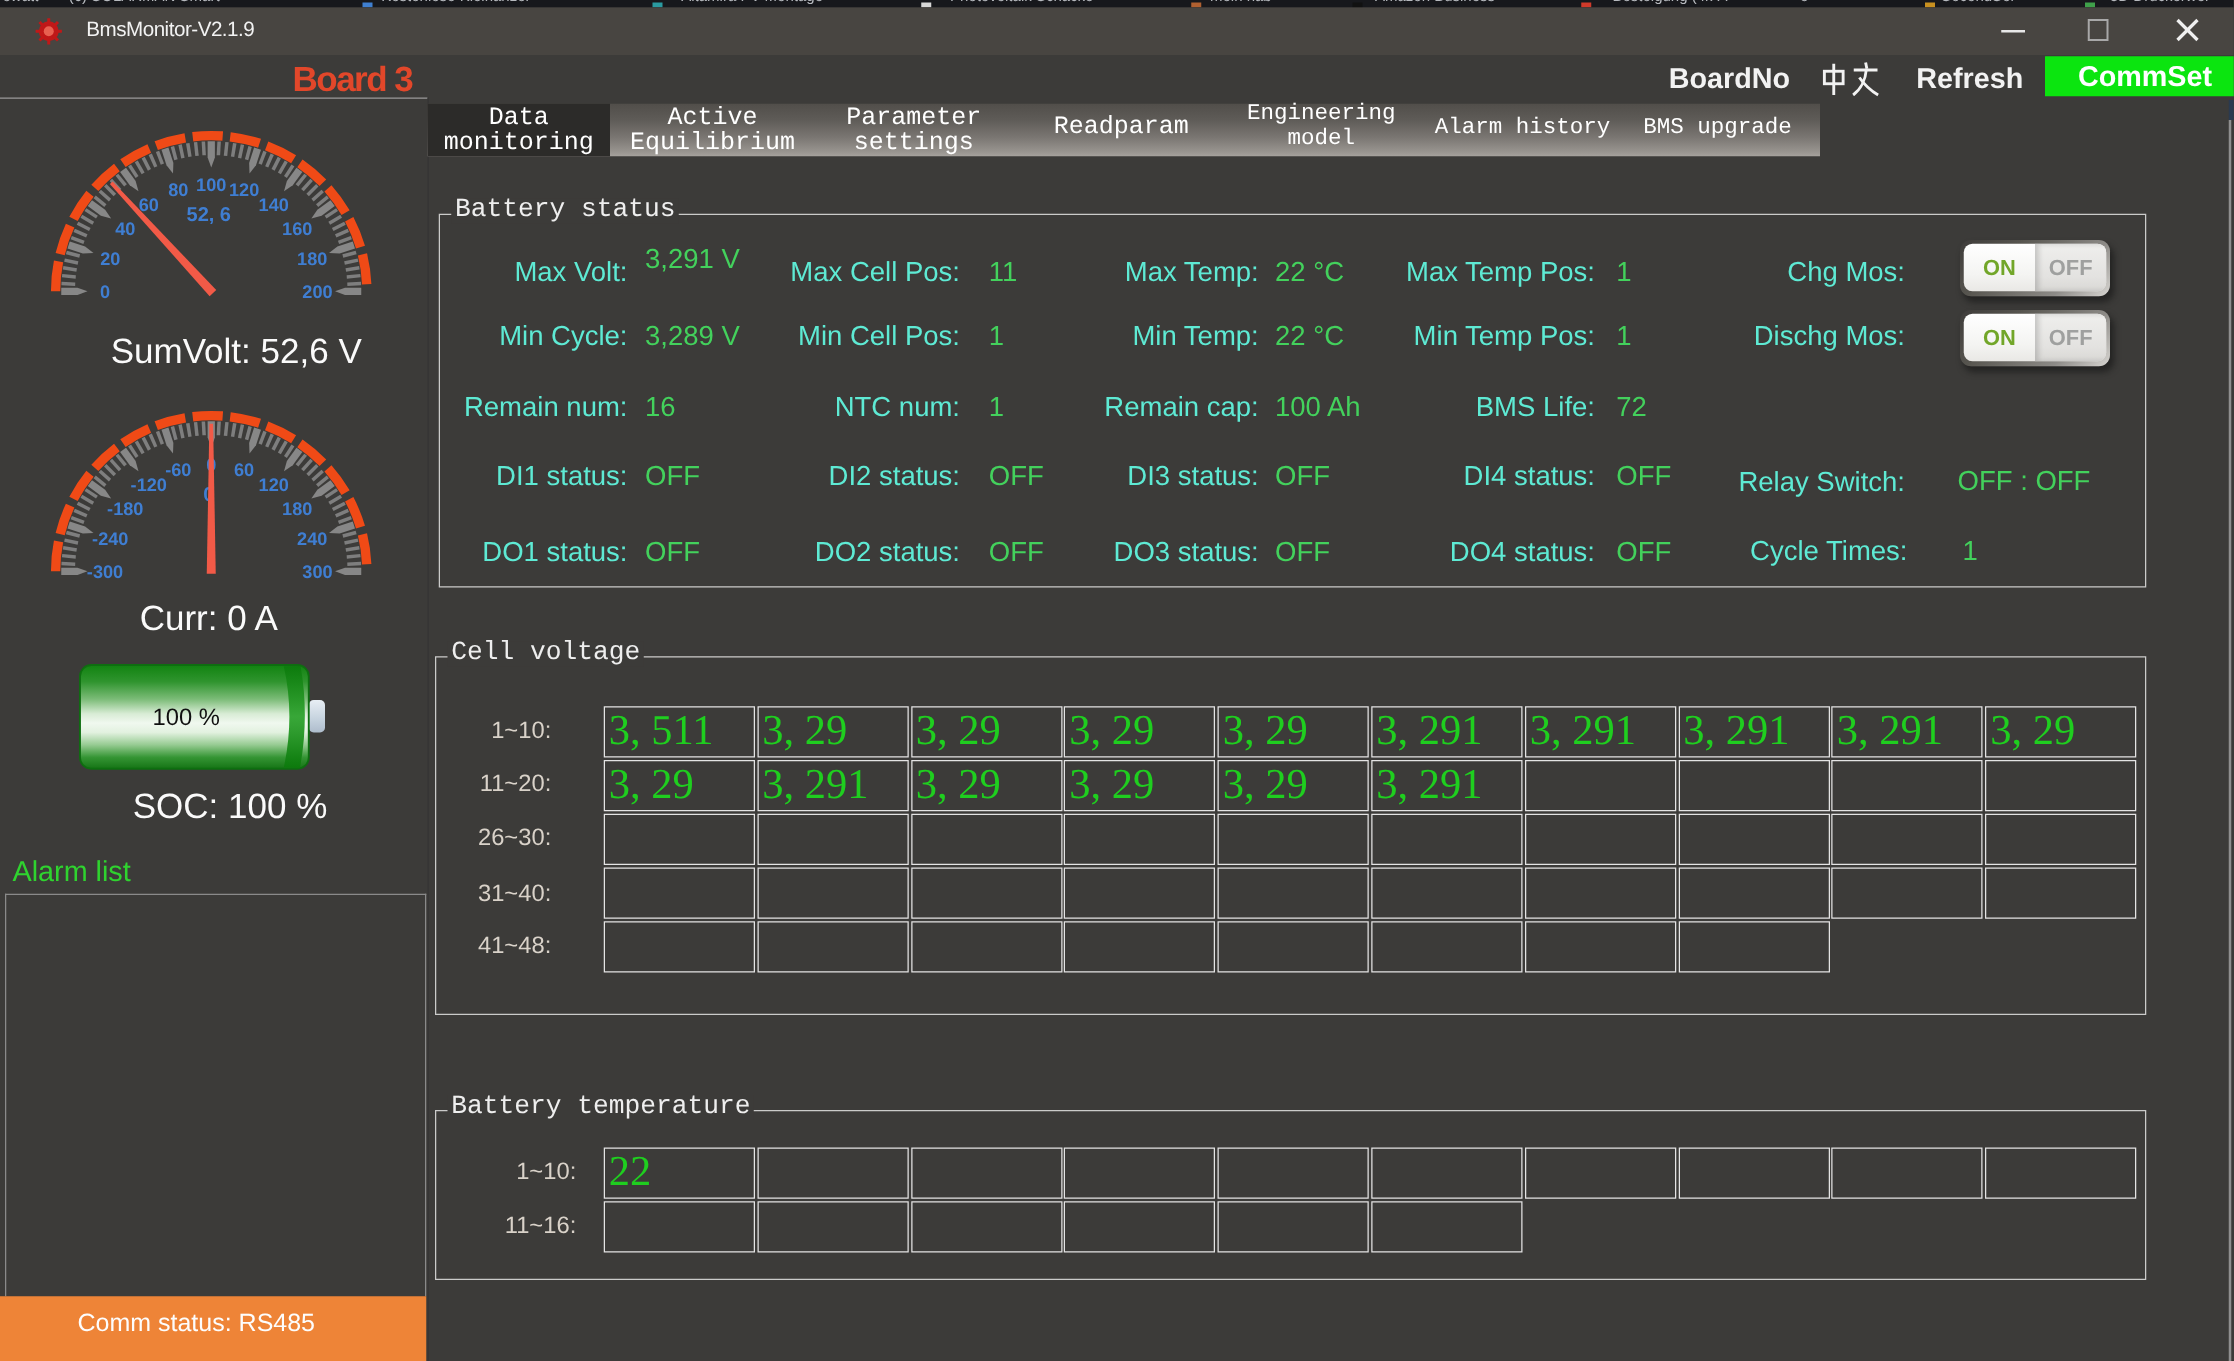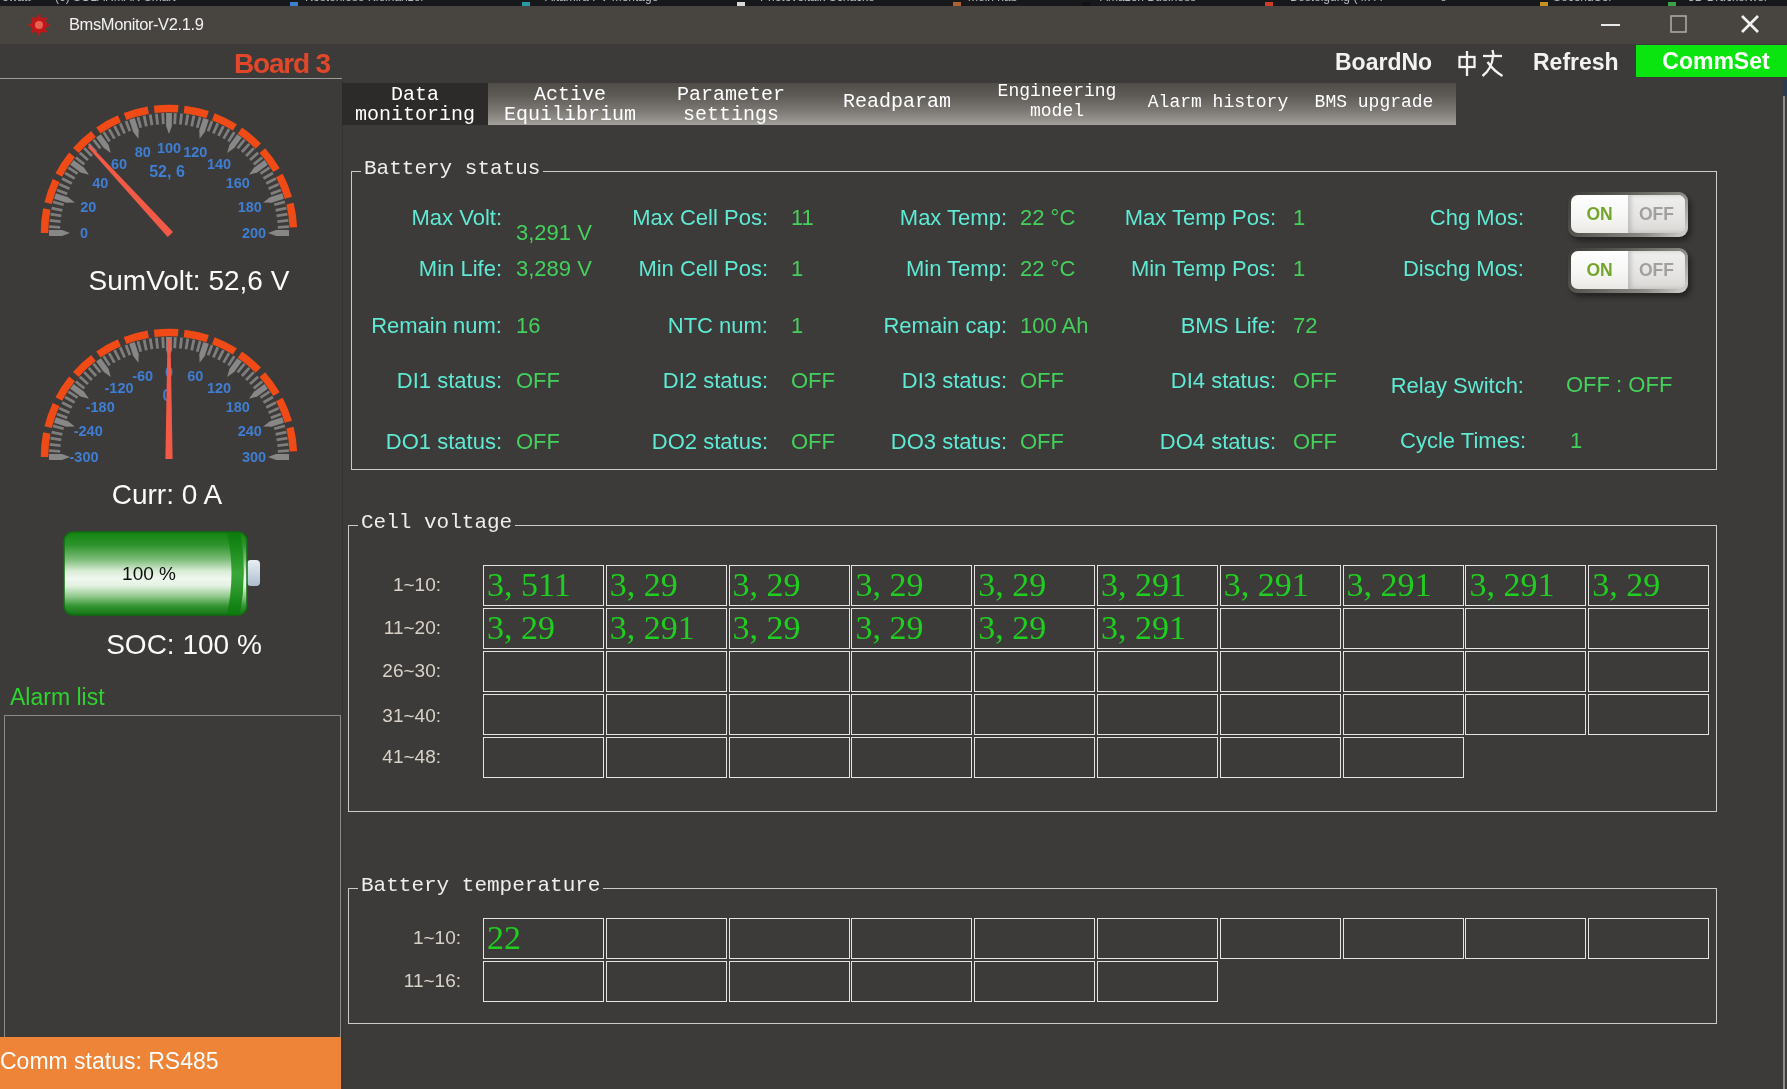--- a/index.html
+++ b/index.html
@@ -283,21 +283,21 @@
   </defs>
   <rect x="187" y="32" width="13" height="26" rx="4" fill="url(#term)"></rect>
   <rect x="4" y="4" width="183" height="83" rx="9" fill="url(#batg)" stroke="#0e6e10" stroke-width="1.5"></rect>
   <path d="M 167 5 q 9 40 0 81 l 13 0.3 q 7.5 -41 0.5 -81.6 z" fill="url(#batr)" opacity="0.95"></path>
   <text x="89" y="52" fill="#101010" font-size="19" text-anchor="middle" font-family="Liberation Sans, sans-serif">100 %</text>
 </svg>
 <div class="biglab" style="left:34px;top:629px;width:300px">SOC: 100 %</div>
 <div class="abs" style="left:10px;top:684px;font-size:23px;color:#2fd32f">Alarm list</div>
 <div class="abs" style="left:4px;top:715px;width:337px;height:322px;border:1px solid #8a8a8a;border-bottom:none"></div>
 <div class="abs" style="left:0;top:1037px;width:341px;height:52px;background:#ee8437"></div>
-<div class="abs" style="left:0;top:1048px;width:314px;text-align:left;font-size:23px;color:#fdfdfd">Comm status: RS485</div>
+<div class="abs" style="left:0;top:1048px;width:314px;text-align:center;font-size:20px;color:#fdfdfd">Comm status: RS485</div>
 <div class="tabbar"></div>
 <div class="tabsel"></div>
 <div class="tabt" style="left:315px;top:85px;width:200px;font-size:20px">
     <div>Data</div>
     <div>monitoring</div>
   </div>
 <div class="tabt" style="left:470px;top:85px;width:200px;font-size:20px">
     <div>Active</div>
     <div>Equilibrium</div>
   </div>
@@ -308,28 +308,28 @@
 <div class="tabt" style="left:797px;top:92px;width:200px;font-size:20px">Readparam</div>
 <div class="tabt" style="left:957px;top:81px;width:200px;font-size:18px">
     <div>Engineering</div>
     <div>model</div>
   </div>
 <div class="tabt" style="left:1118px;top:92px;width:200px;font-size:18px">Alarm history</div>
 <div class="tabt" style="left:1274px;top:92px;width:200px;font-size:18px">BMS upgrade</div>
 <div class="gbox" style="left:351px;top:171px;width:1366px;height:299px"></div>
 <div class="gtitle" style="left:361px;top:159px">Battery status</div>
 <div class="slab" style="right:1285px;top:205px">Max Volt:</div>
-<div class="sval" style="left:516px;top:220px">3,291 V</div>
+<div class="sval" style="left:516px;top:194px">3,291 V</div>
 <div class="slab" style="right:1019px;top:205px">Max Cell Pos:</div>
 <div class="sval" style="left:791px;top:205px">11</div>
 <div class="slab" style="right:780px;top:205px">Max Temp:</div>
 <div class="sval" style="left:1020px;top:205px">22 °C</div>
 <div class="slab" style="right:511px;top:205px">Max Temp Pos:</div>
 <div class="sval" style="left:1293px;top:205px">1</div>
-<div class="slab" style="right:1285px;top:256px">Min Life:</div>
+<div class="slab" style="right:1285px;top:256px">Min Cycle:</div>
 <div class="sval" style="left:516px;top:256px">3,289 V</div>
 <div class="slab" style="right:1019px;top:256px">Min Cell Pos:</div>
 <div class="sval" style="left:791px;top:256px">1</div>
 <div class="slab" style="right:780px;top:256px">Min Temp:</div>
 <div class="sval" style="left:1020px;top:256px">22 °C</div>
 <div class="slab" style="right:511px;top:256px">Min Temp Pos:</div>
 <div class="sval" style="left:1293px;top:256px">1</div>
 <div class="slab" style="right:1285px;top:313px">Remain num:</div>
 <div class="sval" style="left:516px;top:313px">16</div>
 <div class="slab" style="right:1019px;top:313px">NTC num:</div>

